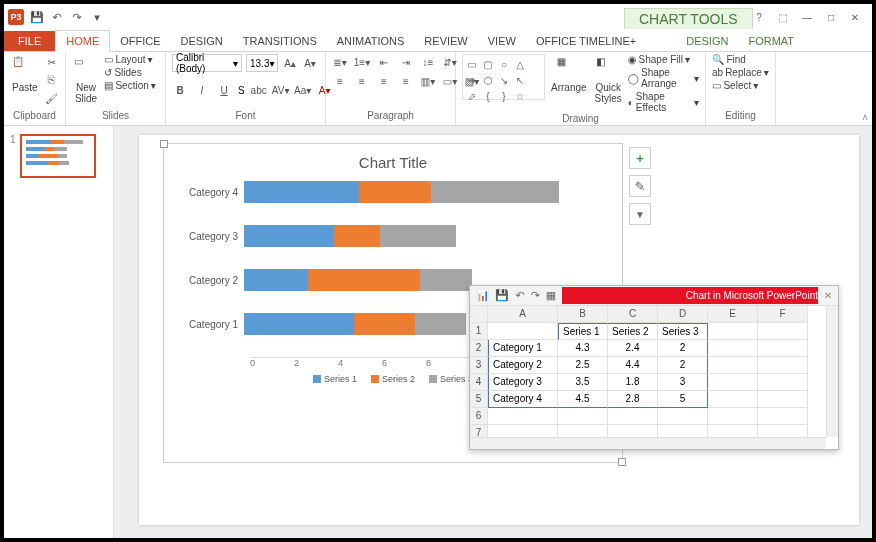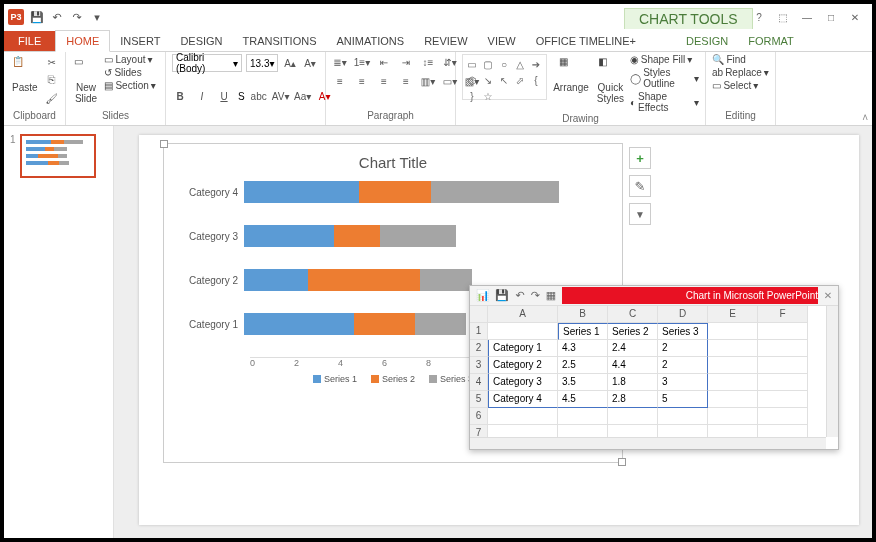--- a/index.html
+++ b/index.html
@@ -74,21 +74,21 @@
 .sheet { position: absolute; left: 330px; top: 150px; width: 370px; height: 165px; background: #fff; border: 1px solid #bbb; box-shadow: 0 2px 6px rgba(0,0,0,0.25); font-size: 10px; }
 .sheet-tb { height: 20px; display: flex; align-items: center; background: #f3f3f3; border-bottom: 1px solid #ddd; }
 .sheet-qat { display: flex; gap: 6px; padding: 0 6px; color: #666; font-size: 11px; }
 .sheet-title { flex: 1; background: #e81123; color: #fff; text-align: right; padding: 3px 0; font-size: 10px; }
 .sheet-close { width: 20px; text-align: center; color: #888; }
 .grid { display: grid; grid-template-columns: 18px 70px 50px 50px 50px 50px 50px; }
 .cell { border-right: 1px solid #e0e0e0; border-bottom: 1px solid #e0e0e0; padding: 2px 4px; height: 17px; background: #fff; }
 .hdr { background: #f0f0f0; text-align: center; color: #555; }
 .rh { background: #f0f0f0; text-align: center; color: #555; }
 .sel { background: #fff; position: relative; }
-.num { text-align: left; }
+.num { text-align: center; }
 .sheet-scroll { position: absolute; bottom: 0; left: 0; right: 12px; height: 12px; background: #f0f0f0; border-top: 1px solid #ddd; }
 .sheet-vscroll { position: absolute; right: 0; top: 20px; bottom: 12px; width: 12px; background: #f0f0f0; border-left: 1px solid #ddd; }
 </style>
 </head>
 <body>
 
 <div class="app">
 
   <div class="titlebar">
     <div class="qat">
@@ -105,21 +105,21 @@
       <div class="win-btn">⬚</div>
       <div class="win-btn">—</div>
       <div class="win-btn">□</div>
       <div class="win-btn">✕</div>
     </div>
   </div>
 
   <div class="tabs">
     <div class="tab file">FILE</div>
     <div class="tab active">HOME</div>
-    <div class="tab">INSERT</div>
+    <div class="tab">OFFICE</div>
     <div class="tab">DESIGN</div>
     <div class="tab">TRANSITIONS</div>
     <div class="tab">ANIMATIONS</div>
     <div class="tab">REVIEW</div>
     <div class="tab">VIEW</div>
     <div class="tab">OFFICE TIMELINE+</div>
     <div style="width:30px"></div>
     <div class="tab chart">DESIGN</div>
     <div class="tab chart">FORMAT</div>
   </div>
@@ -150,21 +150,21 @@
         <div class="small-col">
           <div class="ribbon-btn">▭ <span>Layout</span> ▾</div>
           <div class="ribbon-btn">↺ <span>Slides</span></div>
           <div class="ribbon-btn">▤ <span>Section</span> ▾</div>
         </div>
       </div>
       <div class="group-label">Slides</div>
     </div>
 
     <div class="group" style="width:160px">
-      <div class="group-body small-col" style="gap:16px">
+      <div class="group-body small-col" style="gap:10px">
         <div class="small-row">
           <div class="font-name">
               <span>Calibri (Body)</span>
               <span>▾</span>
             </div>
           <div class="font-size"><span>13.3</span> ▾</div>
           <span class="icon-btn">A▴</span>
           <span class="icon-btn">A▾</span>
         </div>
         <div class="small-row" style="gap:6px">
@@ -177,20 +177,21 @@
           <span class="icon-btn">
               <u>U</u>
             </span>
           <span class="icon-bta">S</span>
           <span class="icon-btn">abc</span>
           <span class="icon-btn">AV▾</span>
           <span class="icon-btn">Aa▾</span>
           <span class="icon-btn" style="color:#c00">A▾</span>
         </div>
       </div>
+      <div class="group-label">Font</div>
     </div>
 
     <div class="group" style="width:130px">
       <div class="group-body small-col" style="gap:3px">
         <div class="small-row" style="gap:6px">
           <span class="icon-btn">≣▾</span>
           <span class="icon-btn">1≡▾</span>
           <span class="icon-btn">⇤</span>
           <span class="icon-btn">⇥</span>
           <span class="icon-btn">↕≡</span>
@@ -229,21 +230,21 @@
           <div class="big-icon">▦</div>
           <span>Arrange</span>
         </div>
         <div class="big-btn">
           <div class="big-icon">◧</div>
           <span style="white-space:pre-line;text-align:center">Quick
 Styles</span>
         </div>
         <div class="small-col">
           <div class="ribbon-btn">◉ <span>Shape Fill</span> ▾</div>
-          <div class="ribbon-btn">◯ <span>Styles Outline</span> ▾</div>
+          <div class="ribbon-btn">◯ <span>Shape Arrange</span> ▾</div>
           <div class="ribbon-btn">◐ <span>Shape Effects</span> ▾</div>
         </div>
       </div>
       <div class="group-label">Drawing</div>
     </div>
 
     <div class="group" style="width:70px">
       <div class="group-body small-col">
         <div class="ribbon-btn">🔍 <span>Find</span></div>
         <div class="ribbon-btn">ab <span>Replace</span> ▾</div>

